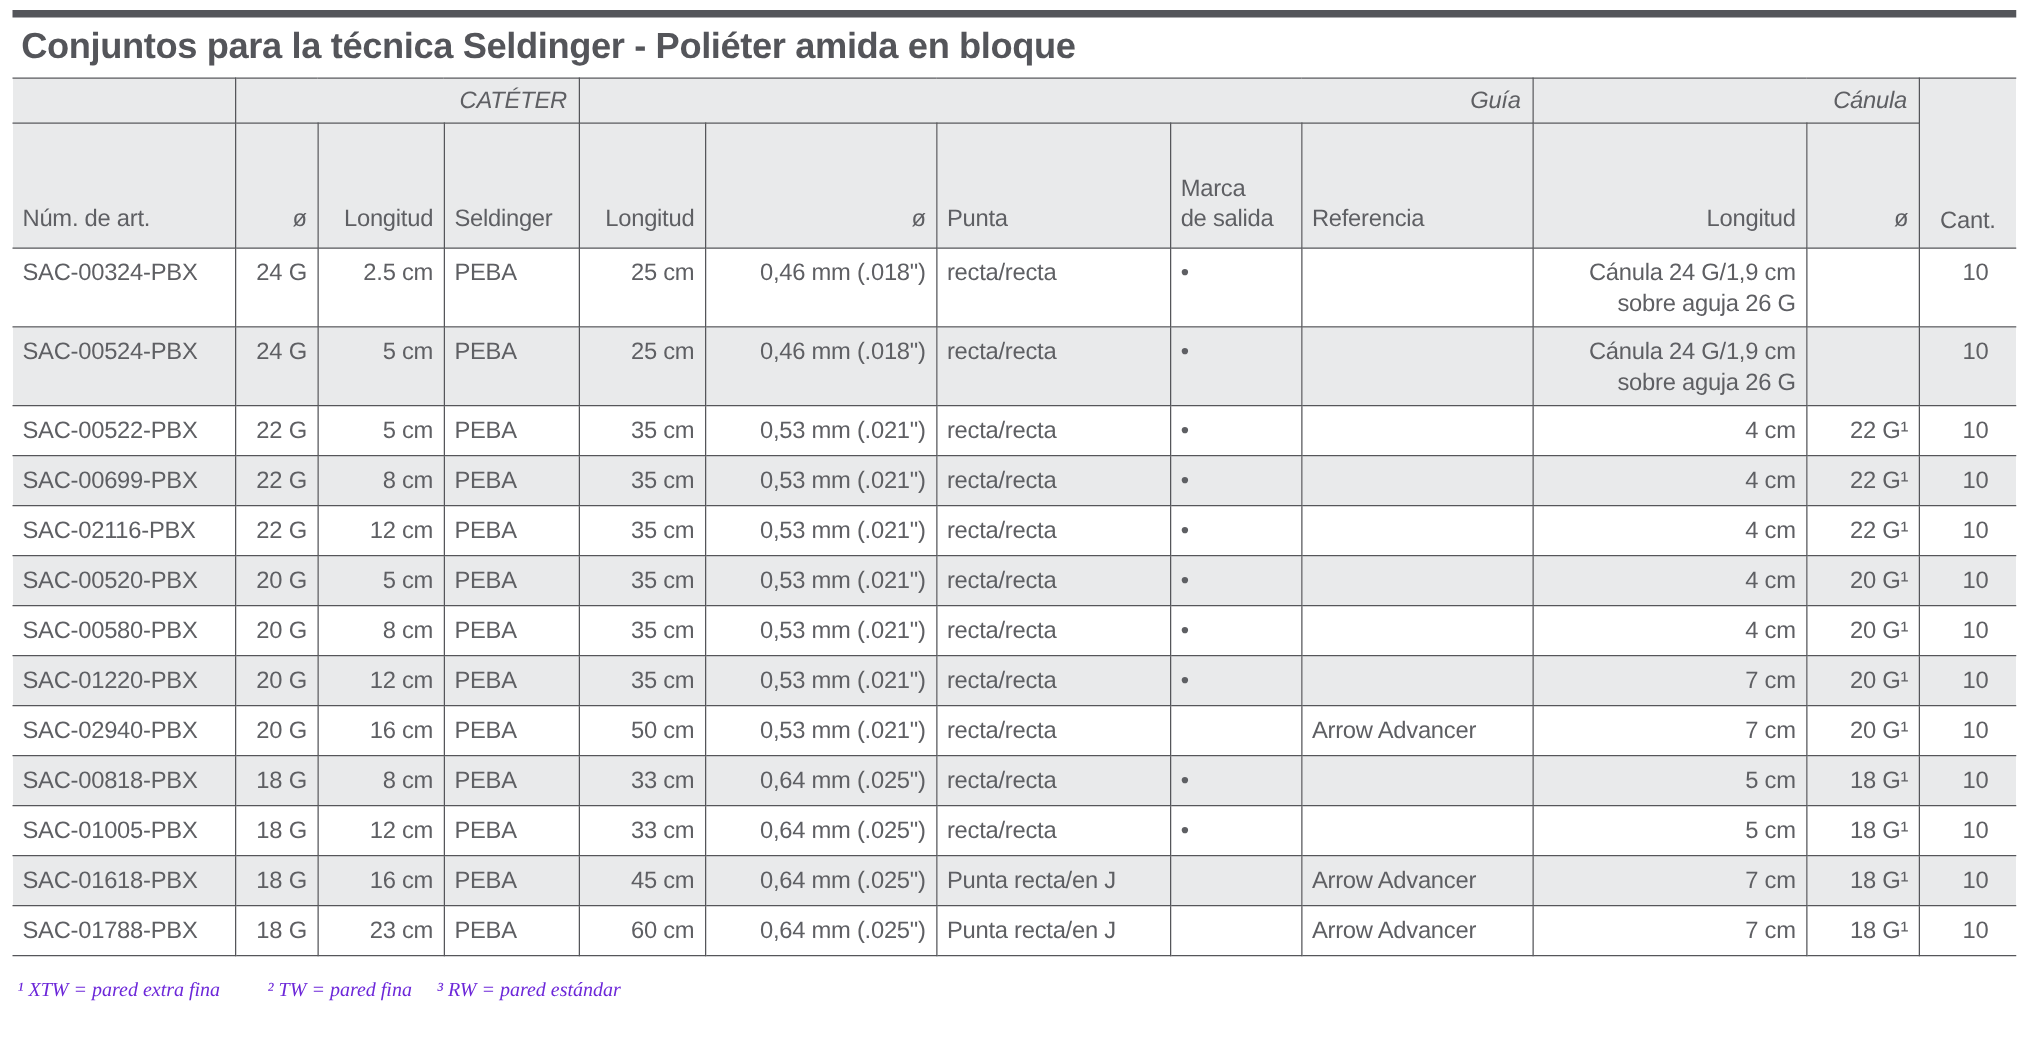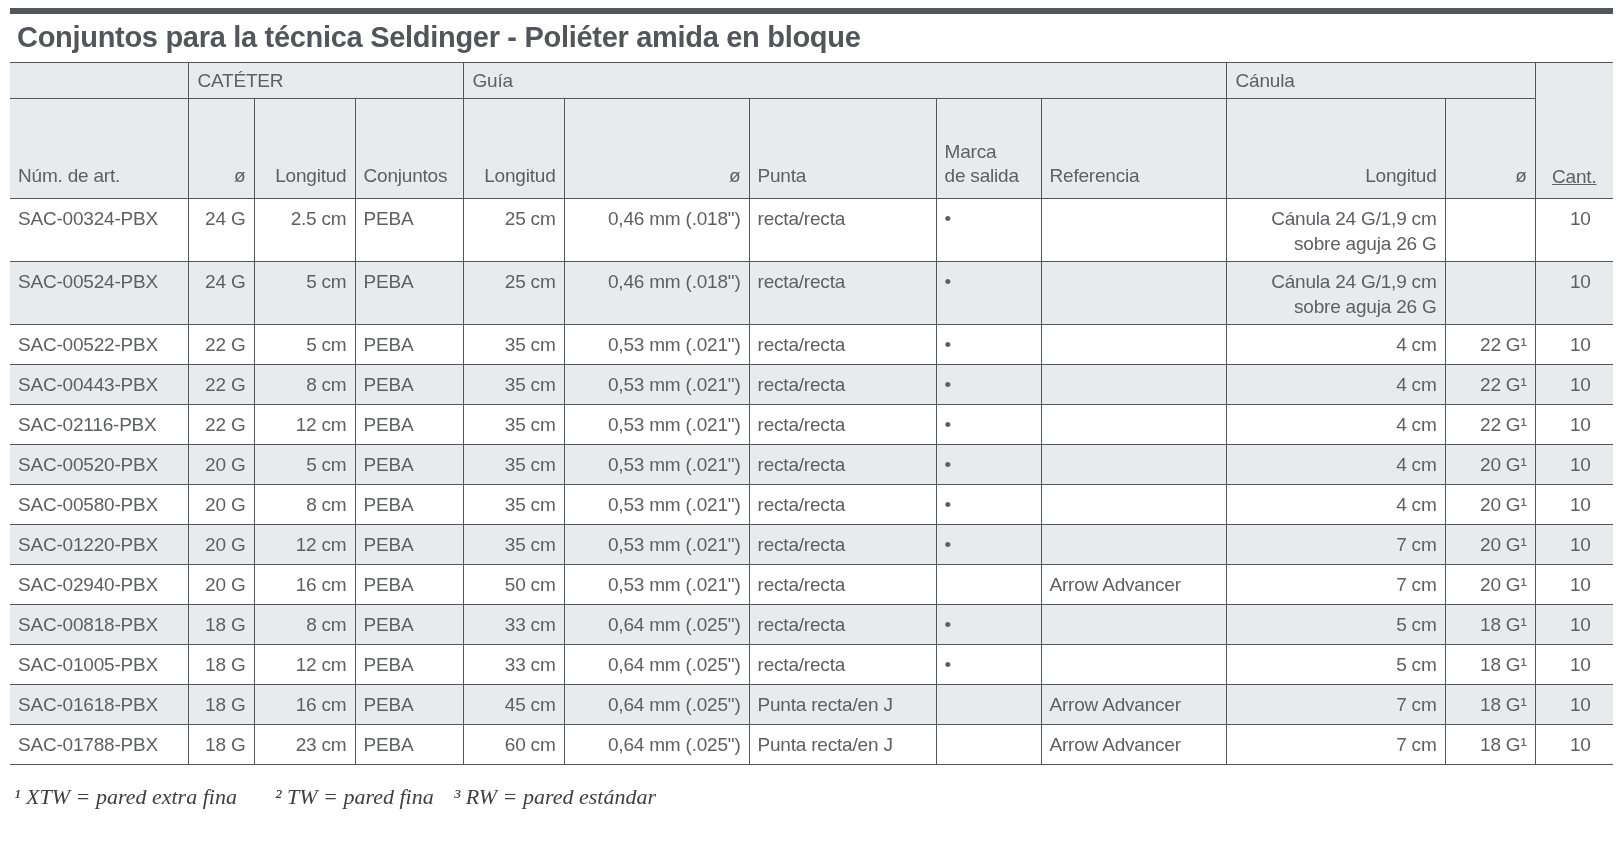--- a/index.html
+++ b/index.html
@@ -54,35 +54,35 @@
   table.catalog tr > *:first-child { border-left: none; }
   table.catalog tr > *:last-child  { border-right: none; }
 
   thead th {
     background: #e9eaeb;
     font-weight: normal;
     white-space: pre-line;
   }
   th.g {
     height: 36px;
-    text-align: left;
+    text-align: right;
     vertical-align: middle;
     padding: 2px 9px;
+    font-style: italic;
   }
   th.sub {
     height: 100px;
     vertical-align: bottom;
     padding: 12px 8px 10px 8px;
     line-height: 24px;
   }
   th.cant {
     vertical-align: bottom;
     text-align: center;
     padding: 0 4px 10px 4px;
-    text-decoration: underline;
   }
   tbody td {
     height: 40px;
     vertical-align: top;
     padding: 7px 8px 5px 8px;
     line-height: 25px;
     white-space: pre-line;
     background: #ffffff;
   }
   tbody tr:nth-child(even) td { background: #e9eaeb; }
@@ -91,22 +91,22 @@
   .al-right  { text-align: right; }
   .al-center { text-align: center; padding-left: 20px; }
 
   .footnotes {
     position: absolute;
     left: 14px;
     top: 784px;
     margin: 0;
     font-family: "Liberation Serif", serif;
     font-style: italic;
-    font-size: 22px;
-    color: #404040;
+    font-size: 16px;
+    color: #6d28d9;
     white-space: nowrap;
   }
   .footnote-seg-0 { margin-right: 38px; }
   .footnote-seg-1 { margin-right: 20px; }
 </style>
 </head>
 <body>
 
 <div class="page">
 
@@ -134,21 +134,21 @@
         <th class="g"></th>
         <th class="g" colspan="3">CATÉTER</th>
         <th class="g" colspan="5">Guía</th>
         <th class="g" colspan="2">Cánula</th>
         <th class="cant" rowspan="2">Cant.</th>
       </tr>
       <tr>
         <th class="sub al-left">Núm. de art.</th>
         <th class="sub al-right">ø</th>
         <th class="sub al-right">Longitud</th>
-        <th class="sub al-left">Conjuntos</th>
+        <th class="sub al-left">Seldinger</th>
         <th class="sub al-right">Longitud</th>
         <th class="sub al-right">ø</th>
         <th class="sub al-left">Punta</th>
         <th class="sub al-left">Marca
 de salida</th>
         <th class="sub al-left">Referencia</th>
         <th class="sub al-right">Longitud</th>
         <th class="sub al-right">ø</th>
       </tr>
     </thead>
@@ -191,21 +191,21 @@
           <td class="al-right">35 cm</td>
           <td class="al-right">0,53 mm (.021")</td>
           <td class="al-left">recta/recta</td>
           <td class="al-left">•</td>
           <td class="al-left"></td>
           <td class="al-right">4 cm</td>
           <td class="al-right">22 G¹</td>
           <td class="al-center">10</td>
         </tr>
         <tr>
-          <td class="al-left">SAC-00443-PBX</td>
+          <td class="al-left">SAC-00699-PBX</td>
           <td class="al-right">22 G</td>
           <td class="al-right">8 cm</td>
           <td class="al-left">PEBA</td>
           <td class="al-right">35 cm</td>
           <td class="al-right">0,53 mm (.021")</td>
           <td class="al-left">recta/recta</td>
           <td class="al-left">•</td>
           <td class="al-left"></td>
           <td class="al-right">4 cm</td>
           <td class="al-right">22 G¹</td>

